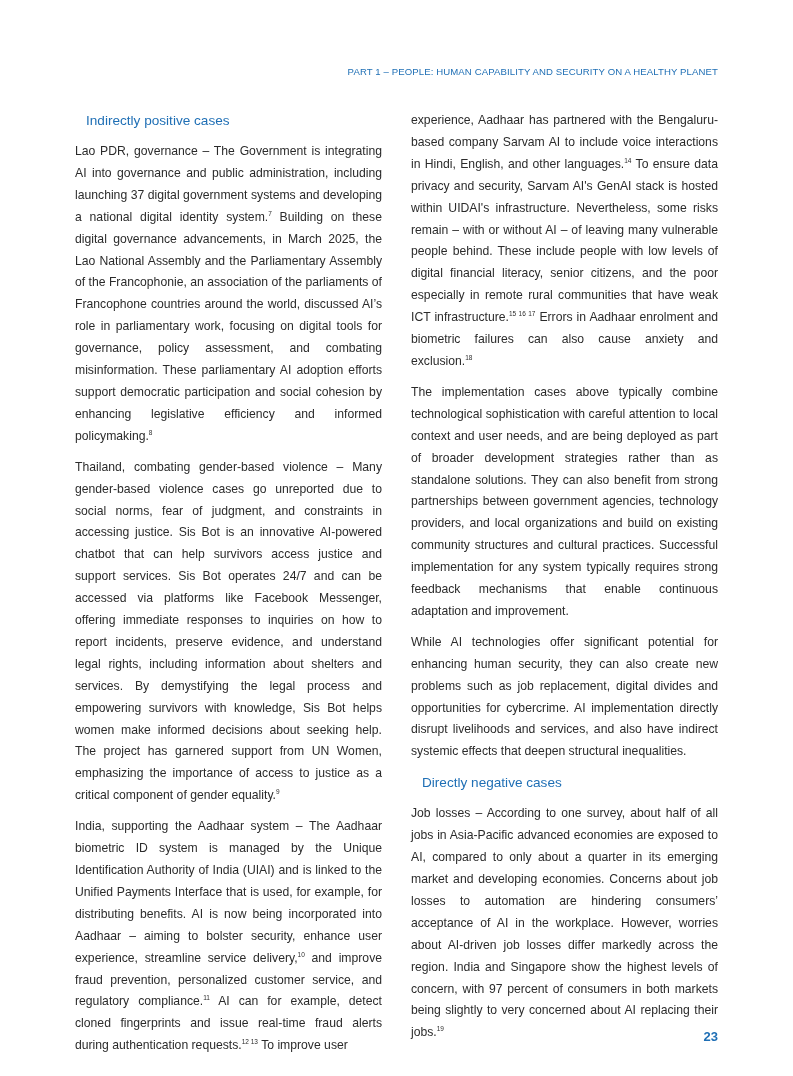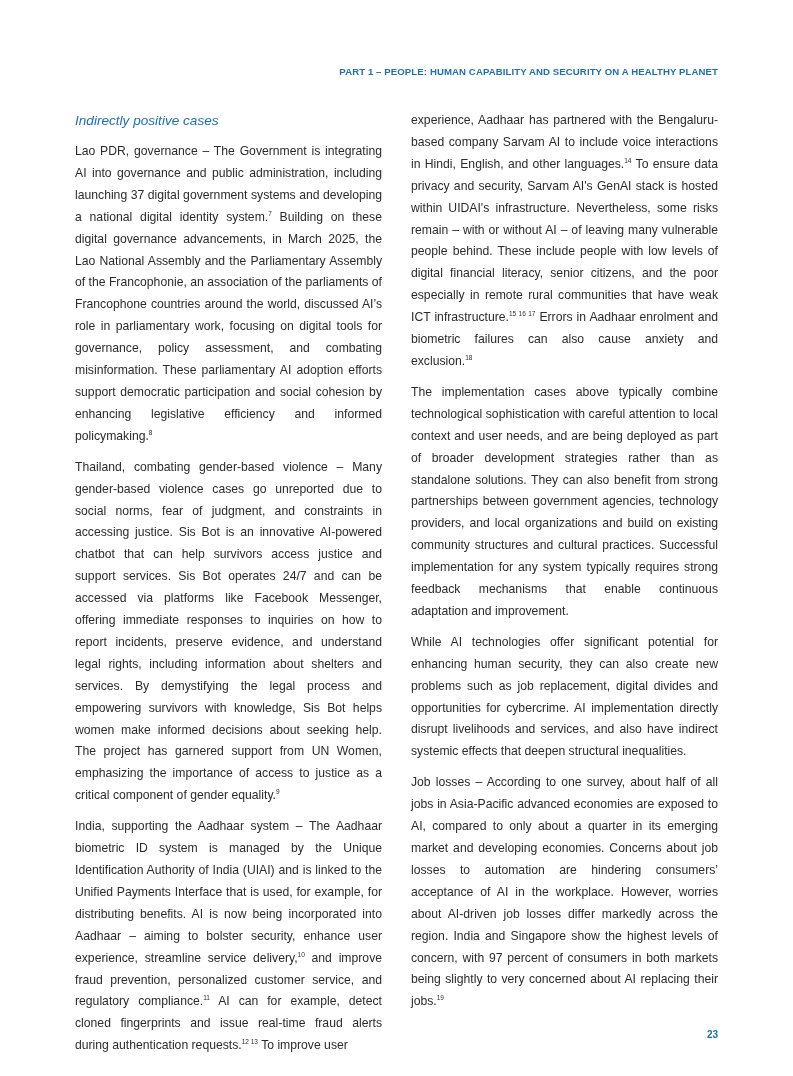--- a/index.html
+++ b/index.html
@@ -1,28 +1,28 @@
 <!DOCTYPE html>
 <html><head>
 <meta charset="utf-8">
 <style>
   html, body { margin: 0; padding: 0; background: #ffffff; }
   body { width: 793px; height: 1076px; position: relative; overflow: hidden;
          font-family: "Liberation Sans", sans-serif; color: #2b2b2b; }
-  .header { position: absolute; top: 66px; right: 75px; font-size: 9.6px; font-weight: bold;
+  .header { position: absolute; top: 66px; right: 75px; font-size: 9.6px; font-weight: normal;
             color: #1f6fb5; letter-spacing: 0.1px; }
   .col { position: absolute; top: 110px; width: 307px; font-size: 12.2px; line-height: 21.9px; }
   .col.left { left: 75px; }
   .col.right { left: 411px; top: 110px; }
   .col p { margin: 0 0 9px 0; text-align: justify; }
-  .col h3 { margin: 0 0 9px 0; font-size: 13.6px; font-style: italic; font-weight: normal;
+  .col h3 { margin: 0 0 9px 11px; font-size: 13.6px; font-weight: normal;
             color: #1f6fb5; line-height: 22px; }
   .lead { }
   sup { font-size: 6.5px; line-height: 0; vertical-align: 5px; }
-  .pagenum { position: absolute; right: 75px; top: 1029px; font-size: 10px; font-weight: bold; color: #1f6fb5; }
+  .pagenum { position: absolute; right: 75px; top: 1029px; font-size: 13px; font-weight: bold; color: #1f6fb5; }
 </style>
 </head>
 <body>
 
 <div class="header">PART 1 – PEOPLE: HUMAN CAPABILITY AND SECURITY ON A HEALTHY PLANET</div>
 
 <div class="col left">
   <h3>Indirectly positive cases</h3>
 
   <p>
@@ -40,19 +40,20 @@
 
 <div class="col right">
   <p>
     <span>experience, Aadhaar has partnered with the Bengaluru-based company Sarvam AI to include voice interactions in Hindi, English, and other languages.</span><sup>14</sup><span> To ensure data privacy and security, Sarvam AI's GenAI stack is hosted within UIDAI's infrastructure. Nevertheless, some risks remain – with or without AI – of leaving many vulnerable people behind. These include people with low levels of digital financial literacy, senior citizens, and the poor especially in remote rural communities that have weak ICT infrastructure.</span><sup>15 16 17</sup><span> Errors in Aadhaar enrolment and biometric failures can also cause anxiety and exclusion.</span><sup>18</sup>
   </p>
 
   <p>The implementation cases above typically combine technological sophistication with careful attention to local context and user needs, and are being deployed as part of broader development strategies rather than as standalone solutions. They can also benefit from strong partnerships between government agencies, technology providers, and local organizations and build on existing community structures and cultural practices. Successful implementation for any system typically requires strong feedback mechanisms that enable continuous adaptation and improvement.</p>
 
   <p>While AI technologies offer significant potential for enhancing human security, they can also create new problems such as job replacement, digital divides and opportunities for cybercrime. AI implementation directly disrupt livelihoods and services, and also have indirect systemic effects that deepen structural inequalities.</p>
 
+  <h3>Directly negative cases</h3>
 
   <p>
     <span class="lead">Job losses</span><span> – According to one survey, about half of all jobs in Asia-Pacific advanced economies are exposed to AI, compared to only about a quarter in its emerging market and developing economies. Concerns about job losses to automation are hindering consumers’ acceptance of AI in the workplace. However, worries about AI-driven job losses differ markedly across the region. India and Singapore show the highest levels of concern, with 97 percent of consumers in both markets being slightly to very concerned about AI replacing their jobs.</span><sup>19</sup>
   </p>
 </div>
 
 <div class="pagenum">23</div>
 
 </body></html>

